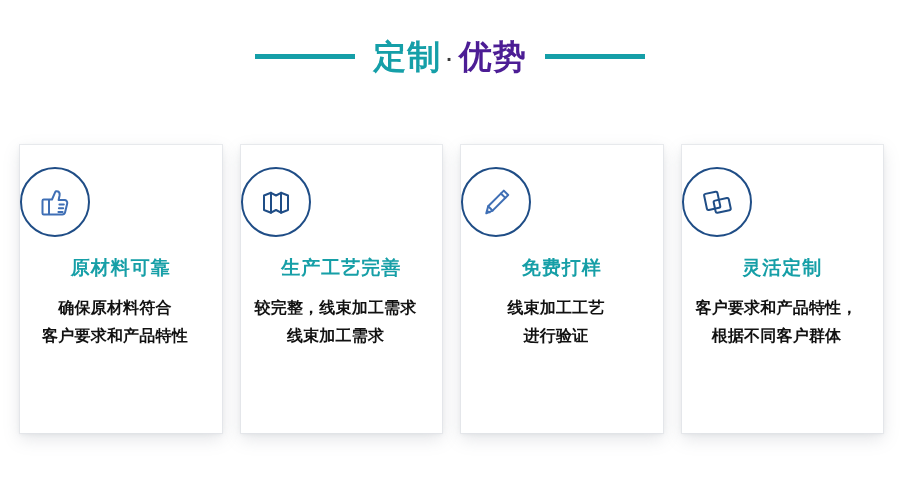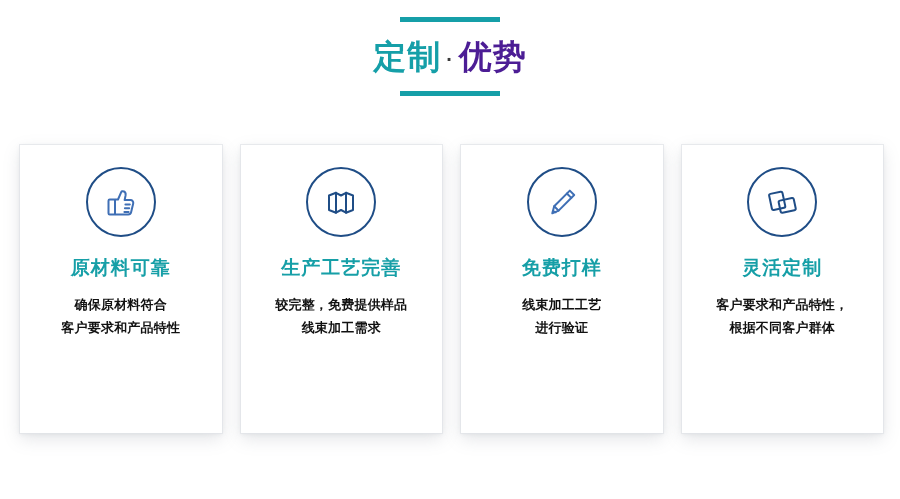--- a/index.html
+++ b/index.html
@@ -19,21 +19,20 @@
   .heading {
     position: absolute;
     top: 26px;
     left: 0;
     width: 900px;
     height: 60px;
     display: flex;
     align-items: center;
     justify-content: center;
     gap: 18px;
-    flex-direction: column;
   }
   .rule {
     width: 100px;
     height: 5px;
     background: #159FA8;
     flex: none;
   }
   .heading-text {
     font-size: 33px;
     font-weight: bold;
@@ -65,21 +64,20 @@
   }
   .card {
     width: 202px;
     height: 288px;
     background: #ffffff;
     box-shadow: 0 0 0 1px rgba(226,228,232,0.75),
                 0 6px 16px rgba(120,127,140,0.20),
                 0 1px 4px rgba(120,127,140,0.14);
     display: flex;
     flex-direction: column;
-    align-items: center;
     box-sizing: border-box;
     padding-top: 22px;
   }
   .icon-circle {
     width: 70px;
     height: 70px;
     border-radius: 50%;
     border: 2px solid #1F4D86;
     display: flex;
     align-items: center;
@@ -92,21 +90,21 @@
     margin-top: 20px;
     font-size: 19px;
     font-weight: bold;
     color: #169FA7;
     letter-spacing: 1px;
     line-height: 1.2;
     text-align: center;
   }
   .card-desc {
     margin-top: 14px;
-    font-size: 13px;
+    font-size: 16px;
     font-weight: bold;
     color: #111111;
     line-height: 1.75;
     text-align: center;
     width: 190px;
     letter-spacing: 0.2px;
   }
   .card-desc div { white-space: nowrap; }
 </style>
 </head>
@@ -144,21 +142,21 @@
   <div class="card">
     <div class="icon-circle">
       <svg width="42" height="42" viewBox="0 0 42 42" fill="none" stroke="#1F4D86" stroke-width="2" stroke-linejoin="round" stroke-linecap="round">
         <path d="M9 14.5 L16 11.8 L21 14.5 L26 11.8 L33 14.5 L33 29 L26 31.7 L21 29 L16 31.7 L9 29 Z"></path>
         <path d="M16 11.8 L16 31.7"></path>
         <path d="M26 11.8 L26 31.7"></path>
       </svg>
     </div>
     <div class="card-title">生产工艺完善</div>
     <div class="card-desc">
-      <div>较完整，免费提供样品</div>
+      <div>较完整，线束加工需求</div>
       <div>线束加工需求</div>
     </div>
   </div>
 
   <div class="card">
     <div class="icon-circle">
       <svg width="42" height="42" viewBox="0 0 42 42" fill="none" stroke="#3F6FB5" stroke-width="2" stroke-linejoin="round" stroke-linecap="round">
         <path d="M28.8 9.6 L33.2 14 L17.6 29.6 L11.3 32.3 L13.2 25.2 Z"></path>
         <path d="M25.9 12.5 L30.3 16.9"></path>
         <path d="M13.2 25.2 L17.6 29.6"></path>

